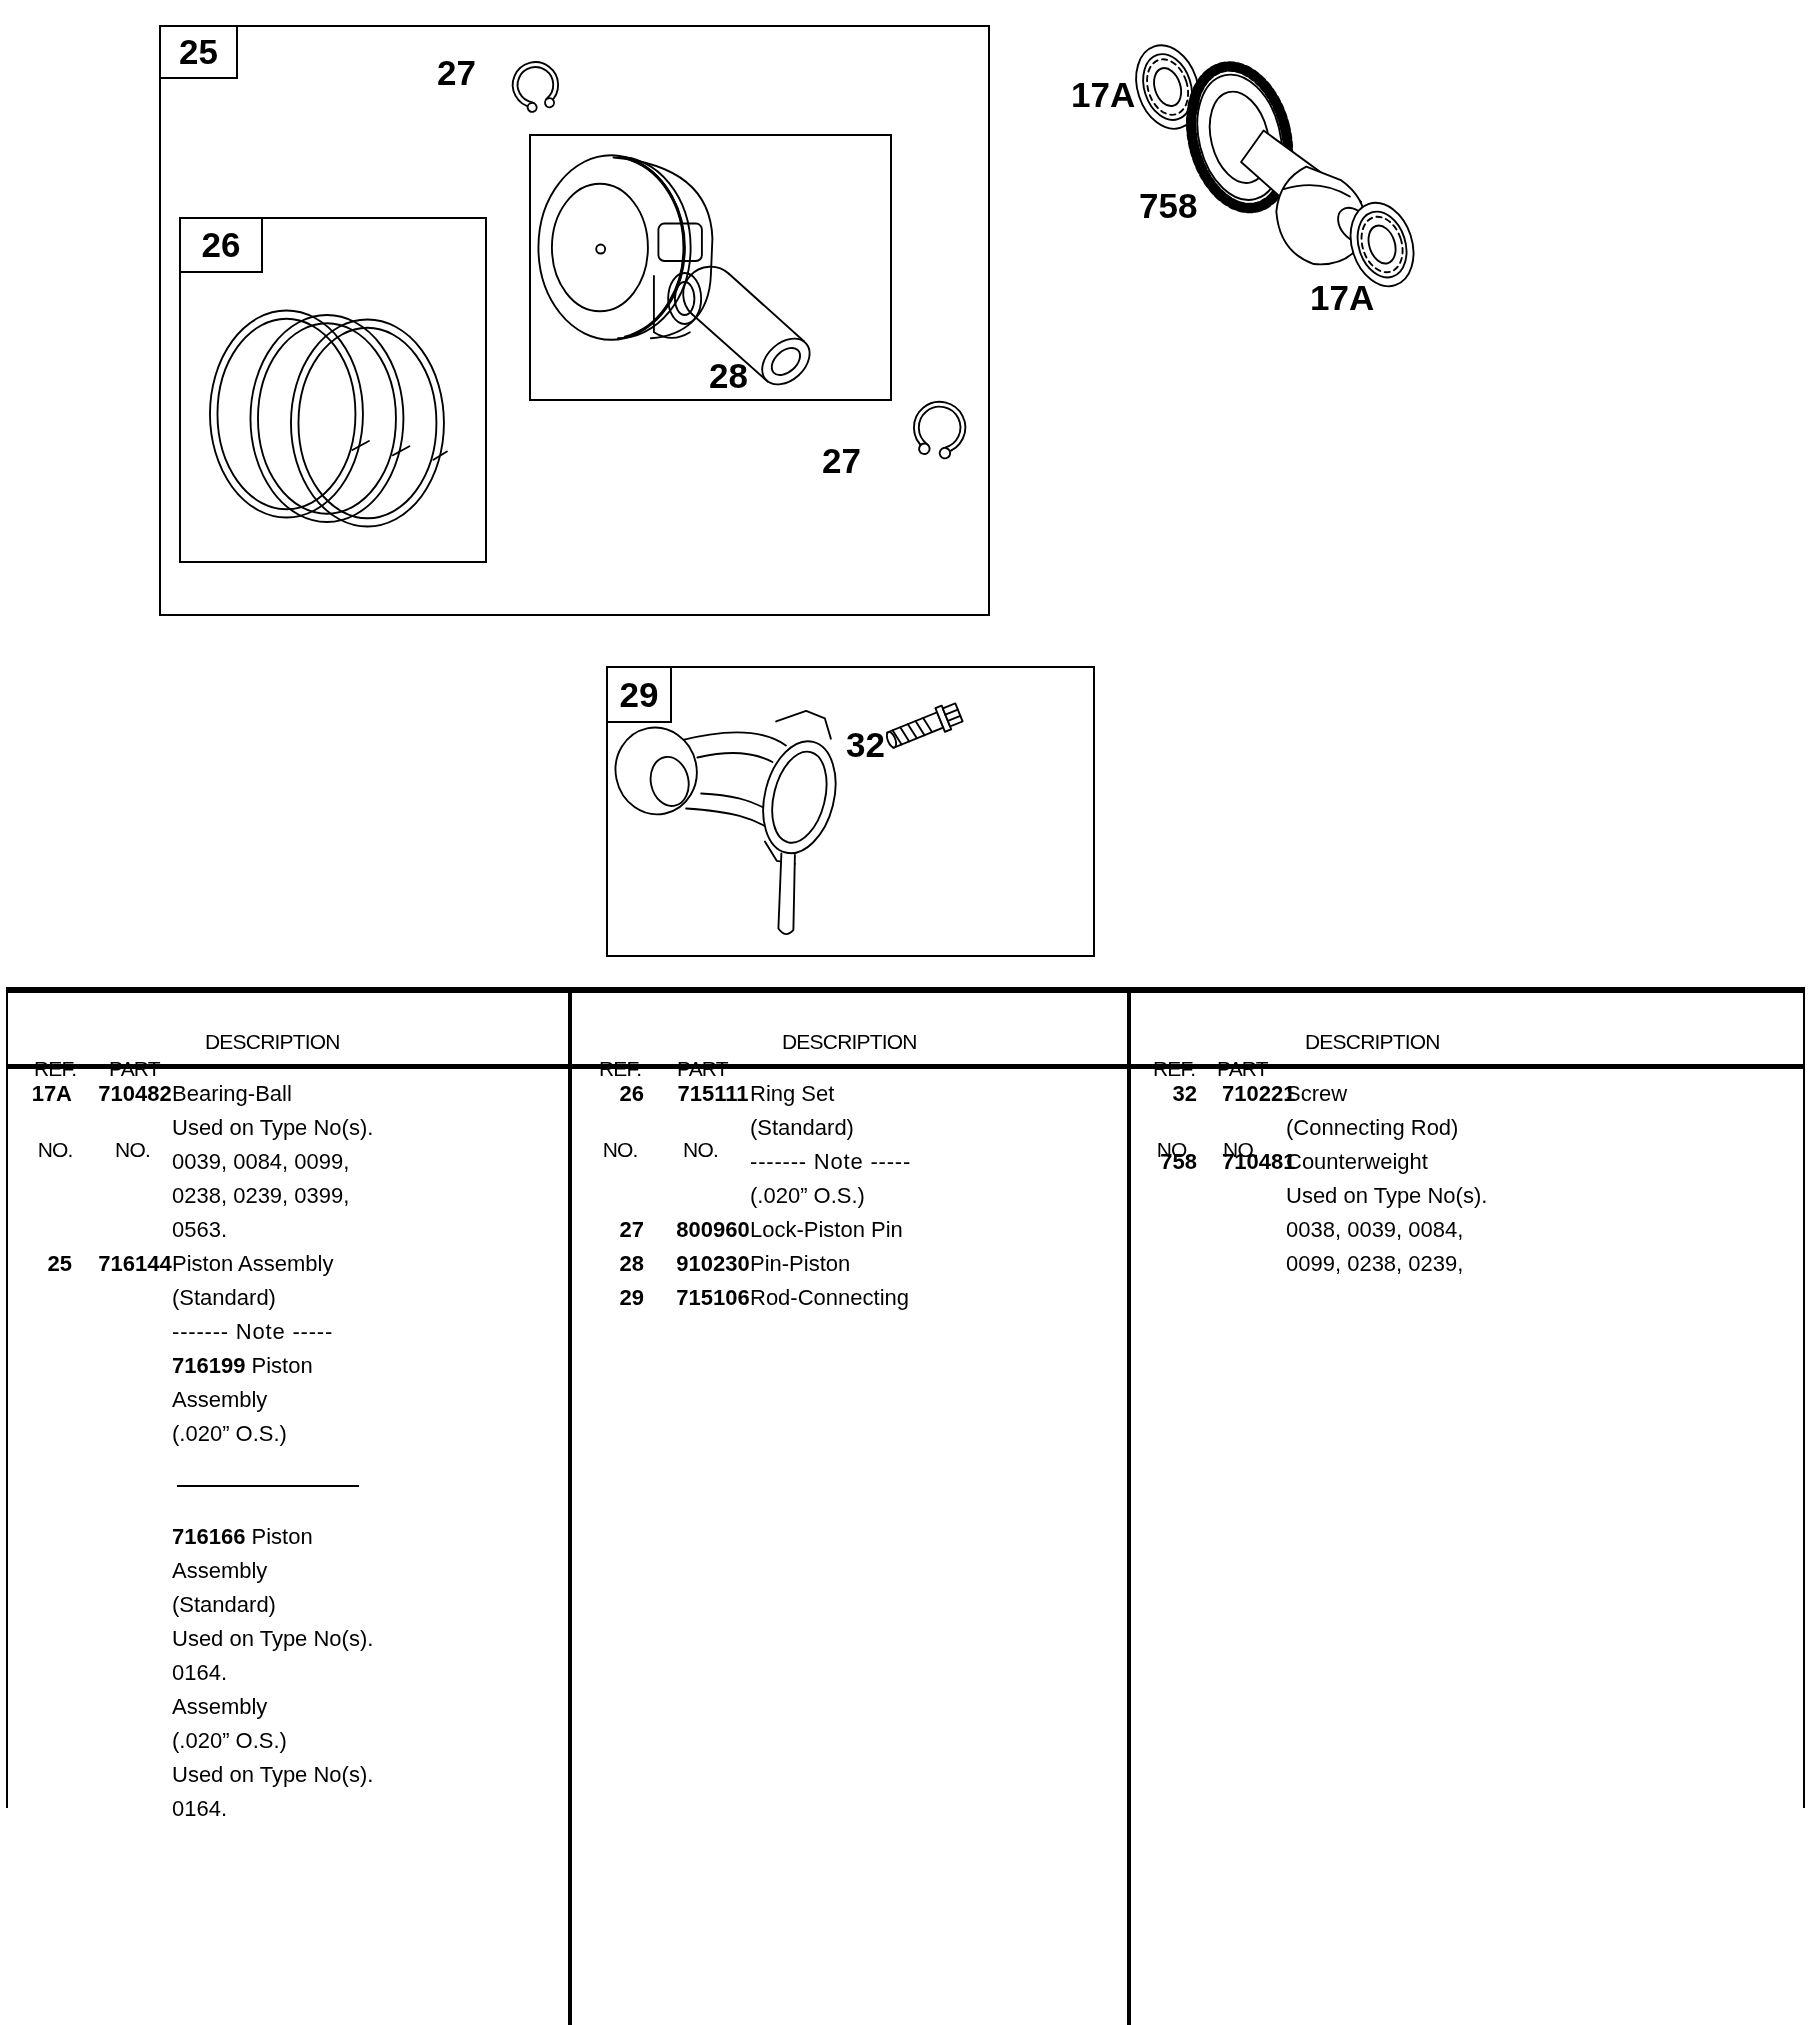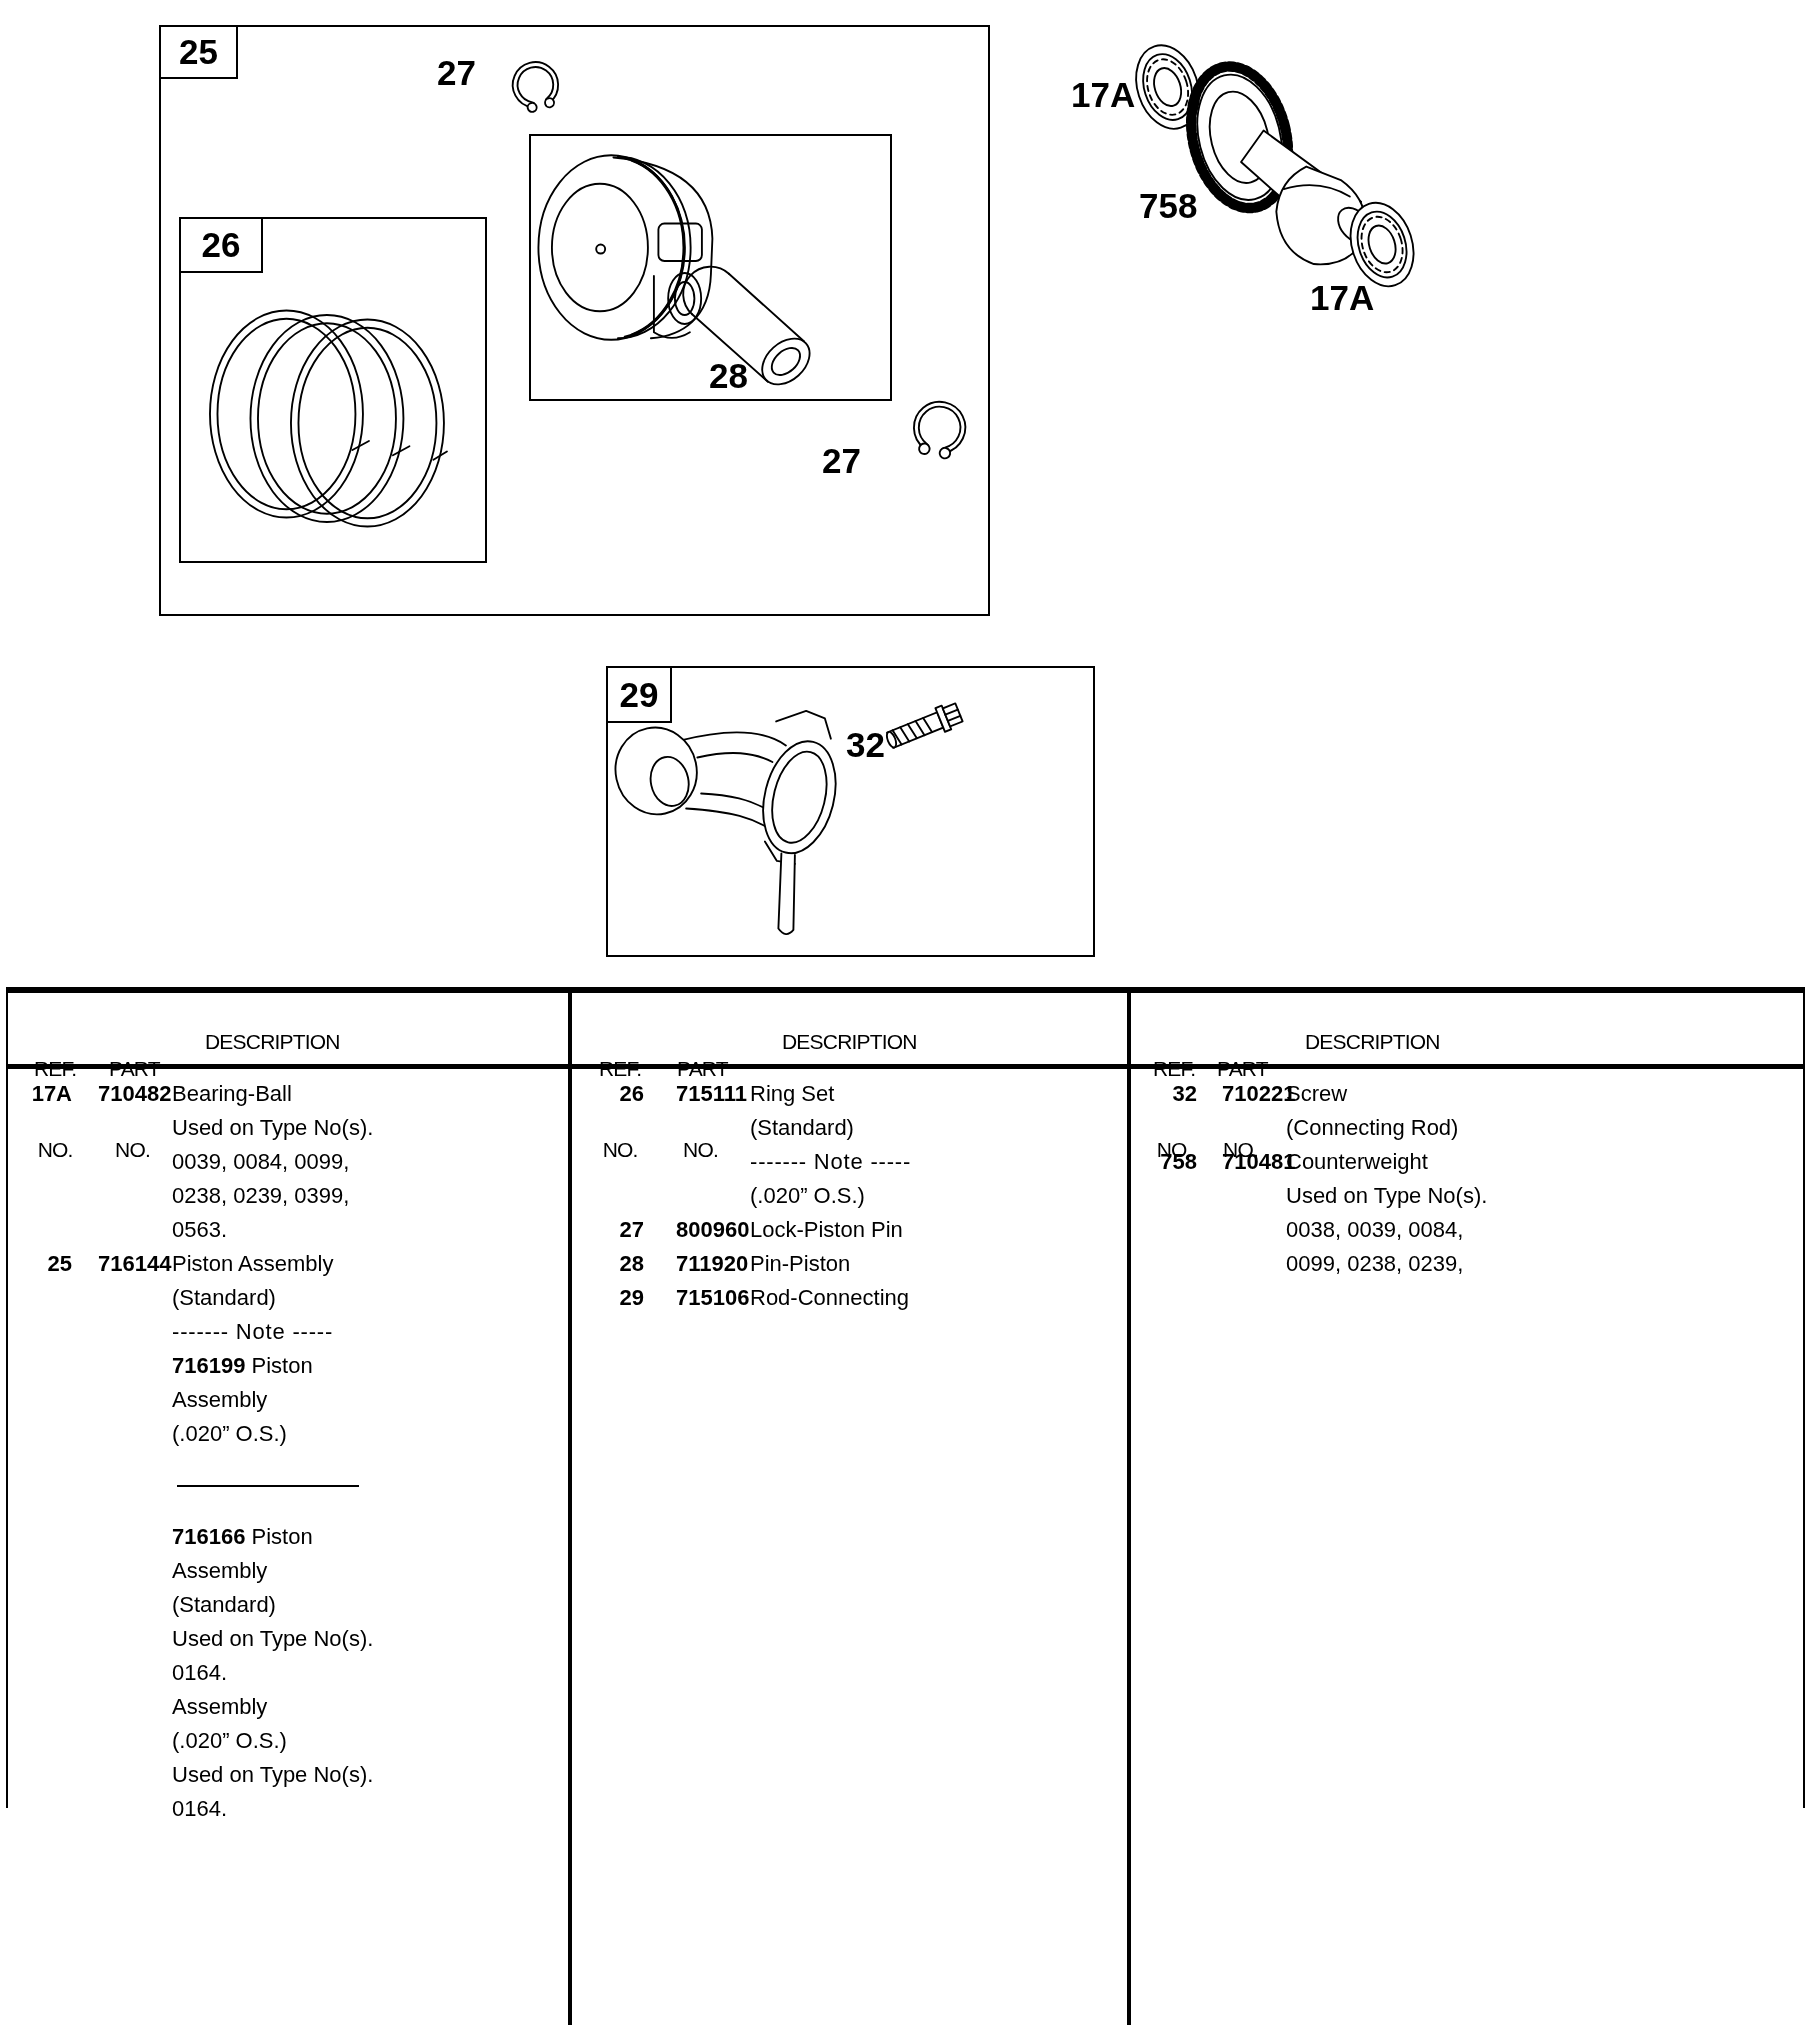--- a/index.html
+++ b/index.html
@@ -33,21 +33,21 @@
   
   .tcol{position:absolute;top:1077px;font-size:22px;line-height:34px;}
   .t-row{display:grid;height:34px;}
   #tcol-1 .t-row{grid-template-columns:98px 74px auto;width:559px;}
   #tcol-2 .t-row{grid-template-columns:104px 74px auto;width:548px;}
   #tcol-3 .t-row{grid-template-columns:92px 64px auto;width:668px;}
   .c-ref{font-weight:bold;text-align:right;}
   #tcol-1 .c-ref{padding-right:26px;}
   #tcol-2 .c-ref{padding-right:32px;}
   #tcol-3 .c-ref{padding-right:25px;}
-  .c-part{font-weight:bold;}
+  .c-part{font-weight:bold;text-align:center;}
   .c-desc{white-space:pre;}
   .c-desc b{font-weight:bold;}
   .c-desc.note{font-weight:normal;letter-spacing:0.8px;}
   .rule-row{height:69px;}
   .rule{grid-column:3;width:182px;margin-left:4.5px;border-top:2.3px solid #000;align-self:center;}
 </style>
 </head>
 <body>
 
 <div id="page">
@@ -348,21 +348,21 @@
         <span class="c-part"></span>
         <span class="c-desc">(.020” O.S.)</span>
       </div>
       <div class="t-row">
         <span class="c-ref">27</span>
         <span class="c-part">800960</span>
         <span class="c-desc">Lock-Piston Pin</span>
       </div>
       <div class="t-row">
         <span class="c-ref">28</span>
-        <span class="c-part">711920</span>
+        <span class="c-part">910230</span>
         <span class="c-desc">Pin-Piston</span>
       </div>
       <div class="t-row">
         <span class="c-ref">29</span>
         <span class="c-part">715106</span>
         <span class="c-desc">Rod-Connecting</span>
       </div>
     </div>
   <div class="tcol" id="tcol-3" style="left:1130px;">
       <div class="t-row">

